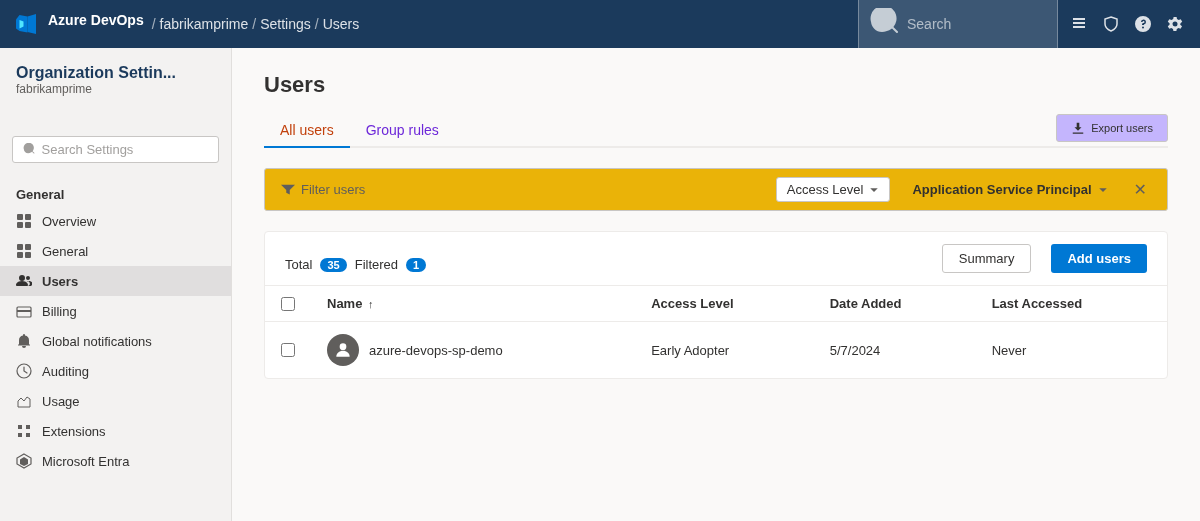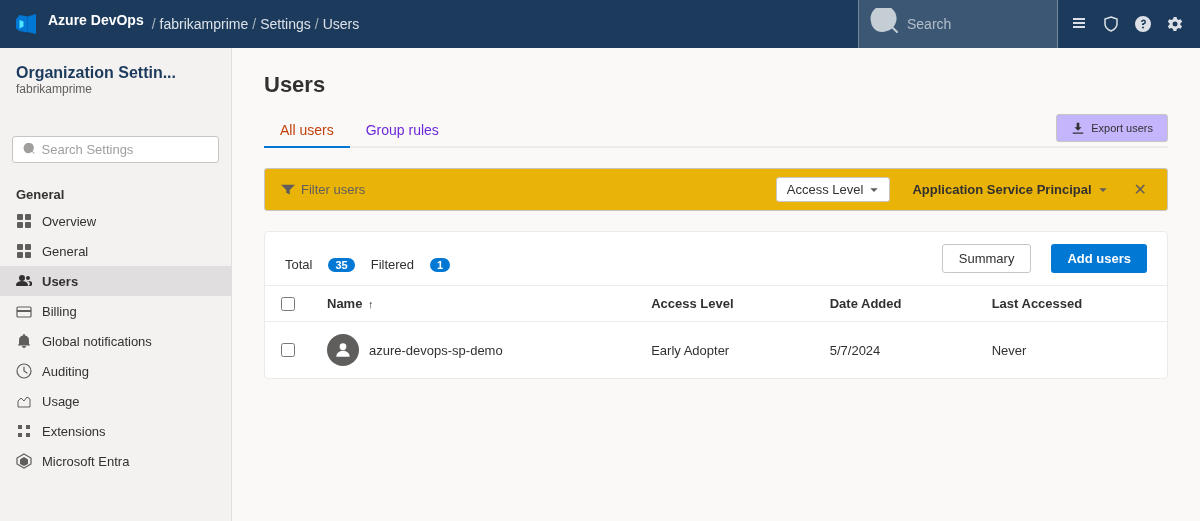--- a/index.html
+++ b/index.html
@@ -101,21 +101,21 @@
 
     
     .table-container {
       background: #fff; border: 1px solid #edebe9; border-radius: 4px;
     }
     .table-header-row {
       display: flex; align-items: center; gap: 16px;
       padding: 12px 20px; border-bottom: 1px solid #edebe9;
       justify-content: space-between;
     }
-    .table-stats { display: flex; align-items: center; gap: 16px; font-size: 13px; color: #323130; margin-top: 12px; }
+    .table-stats { display: flex; align-items: center; gap: 8px; font-size: 13px; color: #323130; margin-top: 12px; }
     .badge {
       background: #0078d4; color: #fff; font-size: 11px;
       padding: 1px 7px; border-radius: 10px; font-weight: 600;
     }
     .table-actions { display: flex; gap: 20px; }
     .summary-btn {
       border: 1px solid #c8c6c4; background: #fff;
       padding: 6px 16px; border-radius: 3px; cursor: pointer;
       font-size: 13px; color: #323130;
     }

